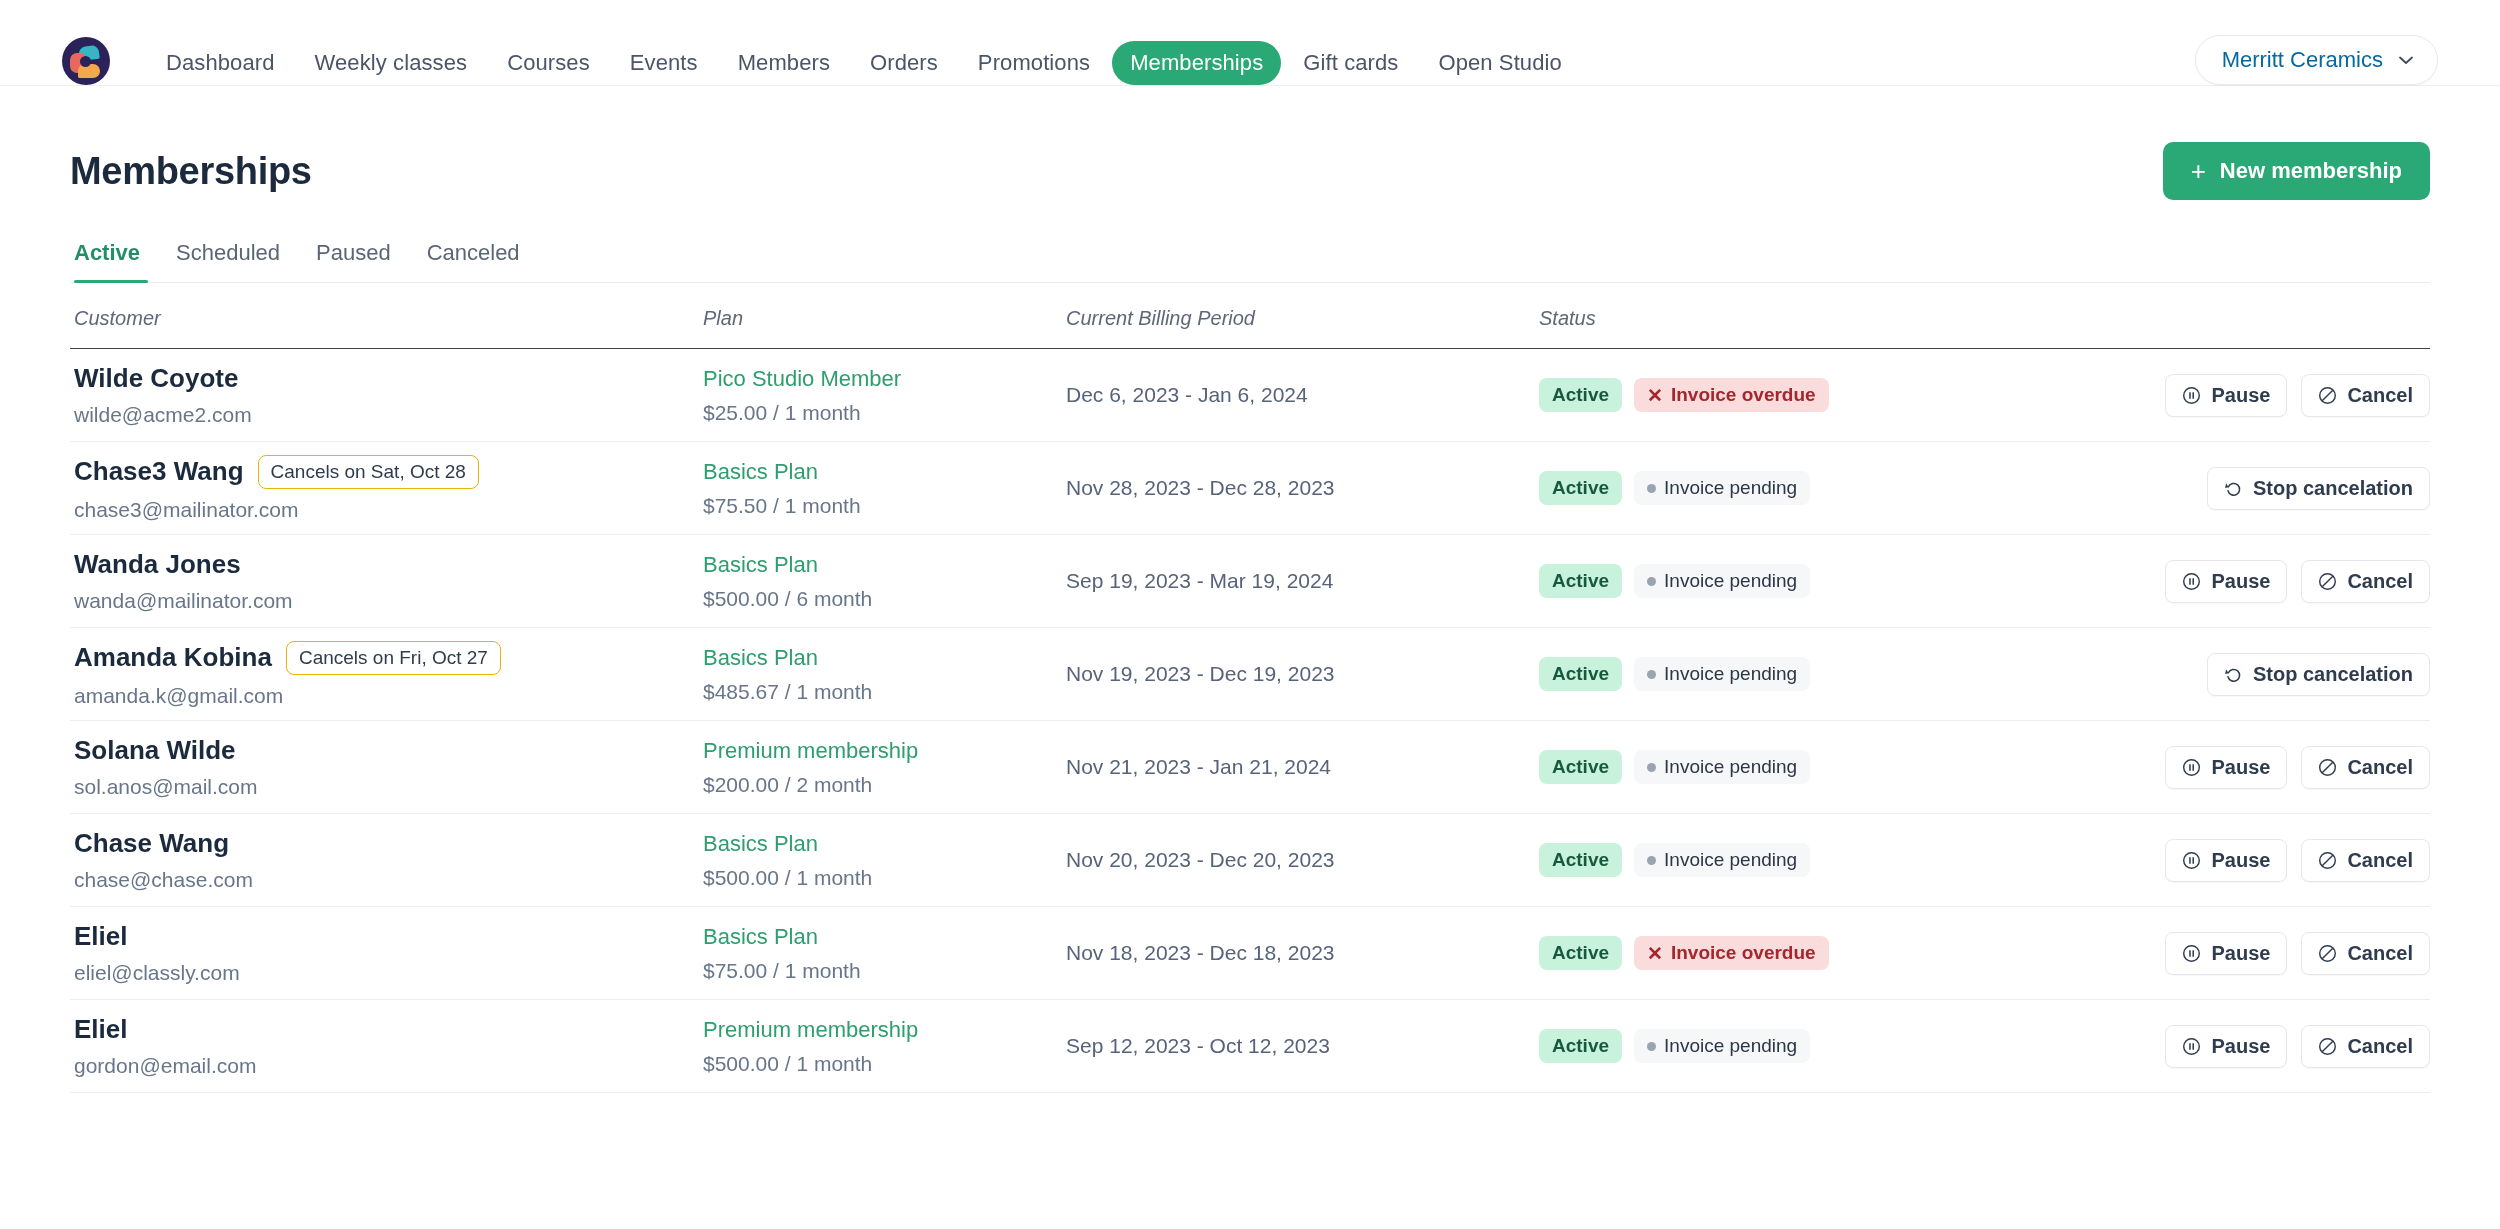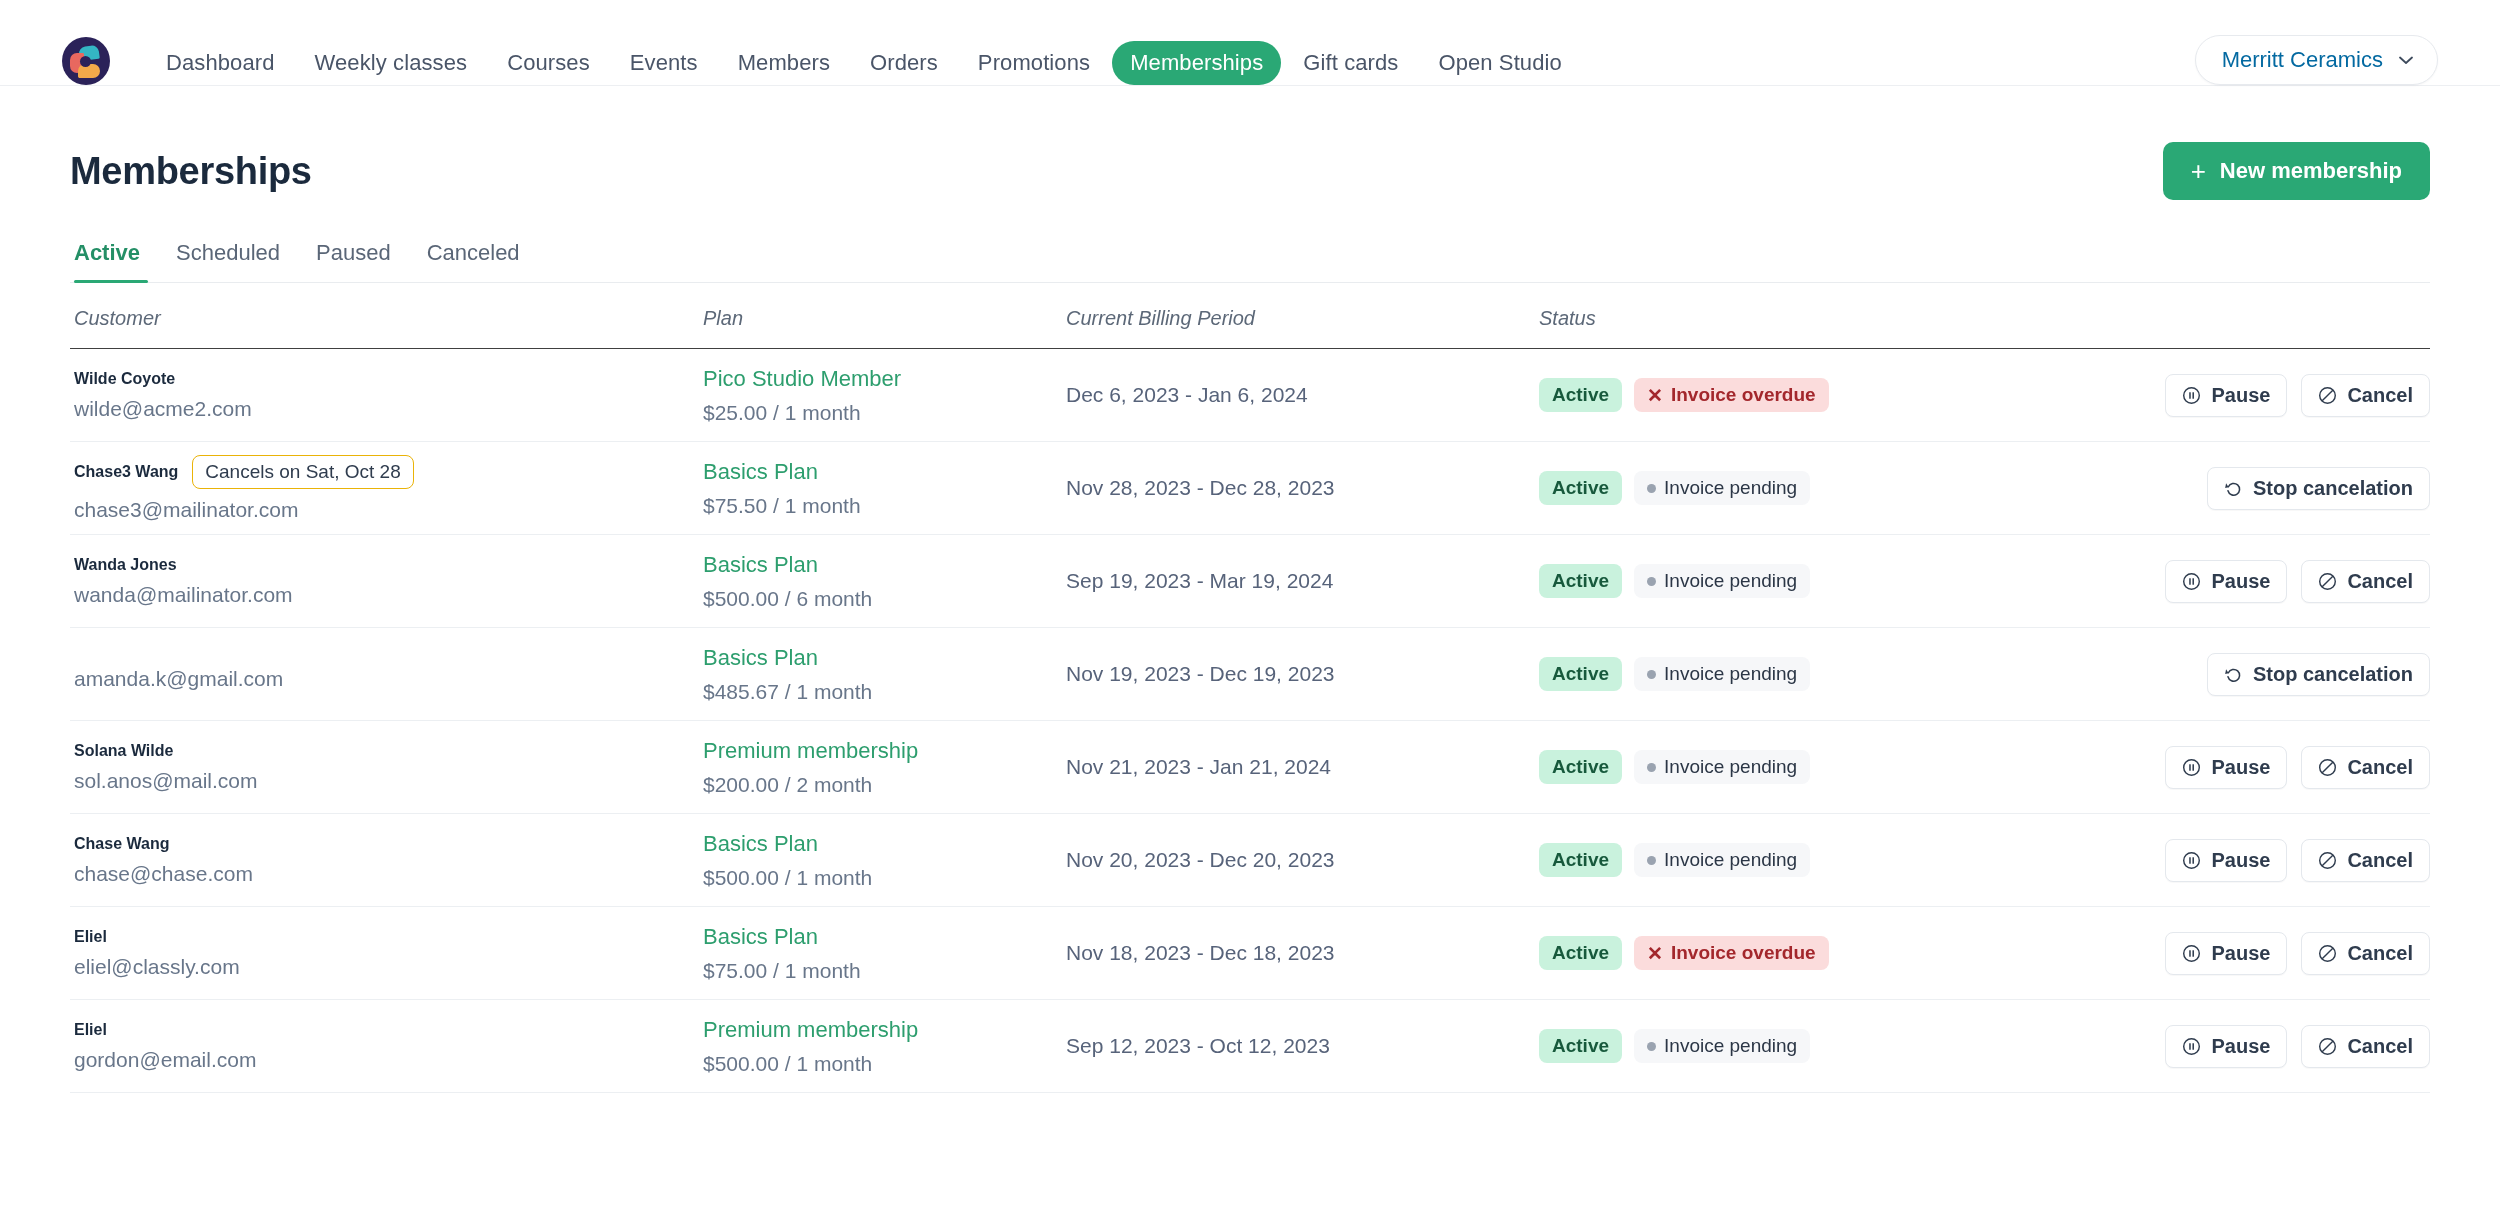--- a/index.html
+++ b/index.html
@@ -186,21 +186,21 @@
   .c-period   { width: 473px; flex: 0 0 473px; }
   .c-status   { flex: 1 1 auto; }
   .c-actions  { width: 290px; flex: 0 0 290px; display: flex; justify-content: flex-end; gap: 14px; }
 
   .cust-top {
     display: flex;
     align-items: center;
     gap: 14px;
   }
   .cust-name {
-    font-size: 16px;
+    font-size: 26px;
     font-weight: bold;
     color: #1b2a3d;
     white-space: nowrap;
   }
   .cancel-tag {
     font-size: 19px;
     color: #2f3c4e;
     border: 1px solid #eab308;
     border-radius: 8px;
     padding: 5px 12px;
@@ -443,20 +443,24 @@
                   <circle cx="10" cy="10" r="8.2" fill="none" stroke="#2f3c4e" stroke-width="1.5"></circle>
                   <line x1="4.4" y1="15.6" x2="15.6" y2="4.4" stroke="#2f3c4e" stroke-width="1.5"></line>
                 </svg>
               </span>
               <span>Cancel</span>
             </button>
           </div>
         </div>
         <div class="row">
           <div class="c-customer">
+            <div class="cust-top">
+              <span class="cust-name">Amanda Kobina</span>
+              <span class="cancel-tag">Cancels on Fri, Oct 27</span>
+            </div>
             <div class="cust-email">amanda.k@gmail.com</div>
           </div>
           <div class="c-plan">
             <div class="plan-name">Basics Plan</div>
             <div class="plan-price">$485.67 / 1 month</div>
           </div>
           <div class="c-period"><span class="period">Nov 19, 2023 - Dec 19, 2023</span></div>
           <div class="c-status">
             <div class="badges">
               <span class="badge badge-active">Active</span>

